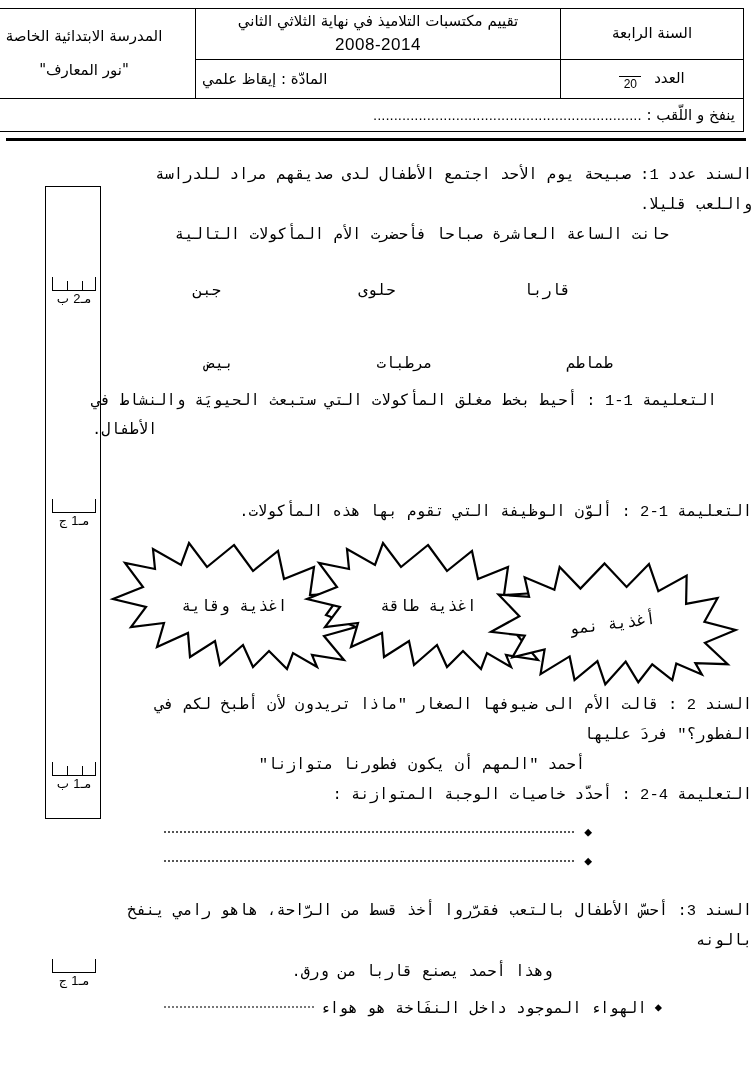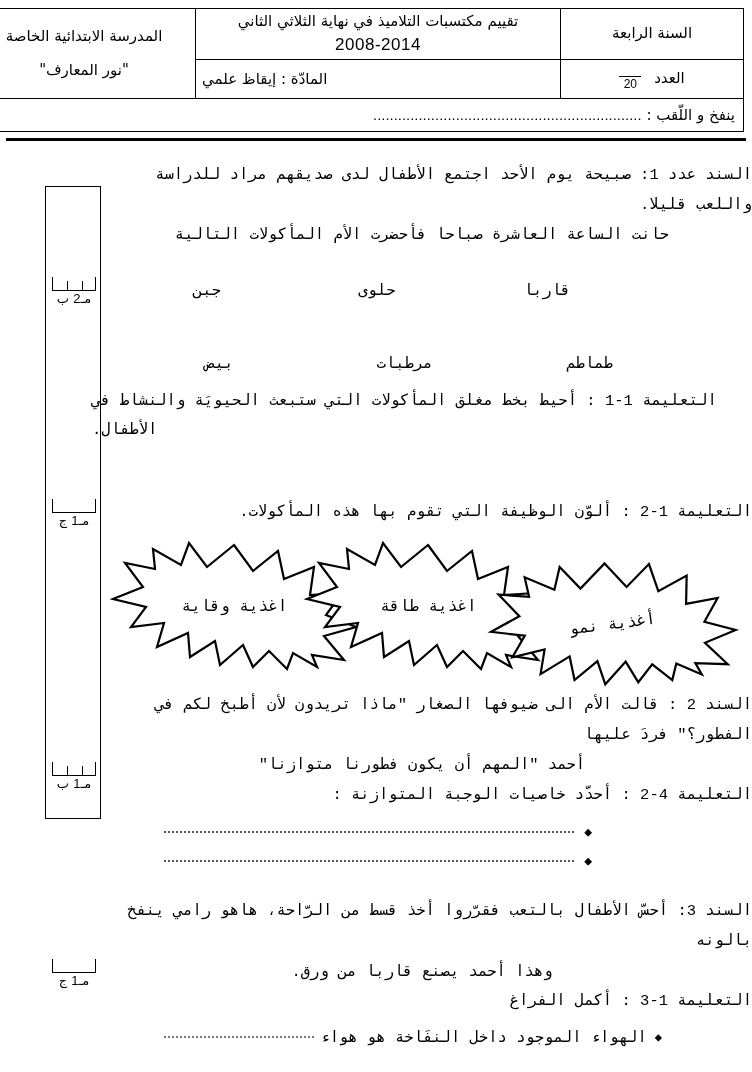--- a/index.html
+++ b/index.html
@@ -399,21 +399,20 @@
       <span class="dots"></span>
     </div>
     <div class="answer-line">
       <span class="bullet">◆</span>
       <span class="dots"></span>
     </div>
 
     <div style="height:28px"></div>
     <p class="para">السند 3: أحسّ الأطفال بالتعب فقرّروا أخذ قسط من الرّاحة، هاهو رامي ينفخ بالونه</p>
     <p class="para ind2">وهذا أحمد يصنع قاربا من ورق.</p>
-    <p class="instr instr-center">التعليمة 1-3 : أكمل الفراغ</p>
 
     <div class="fill-line">
       <span class="bullet">◆</span>
       <span class="txt">الهواء الموجود داخل النفَاخة هو هواء</span>
       <span class="dots-s"></span>
     </div>
 
   </div>
 </div>
 

